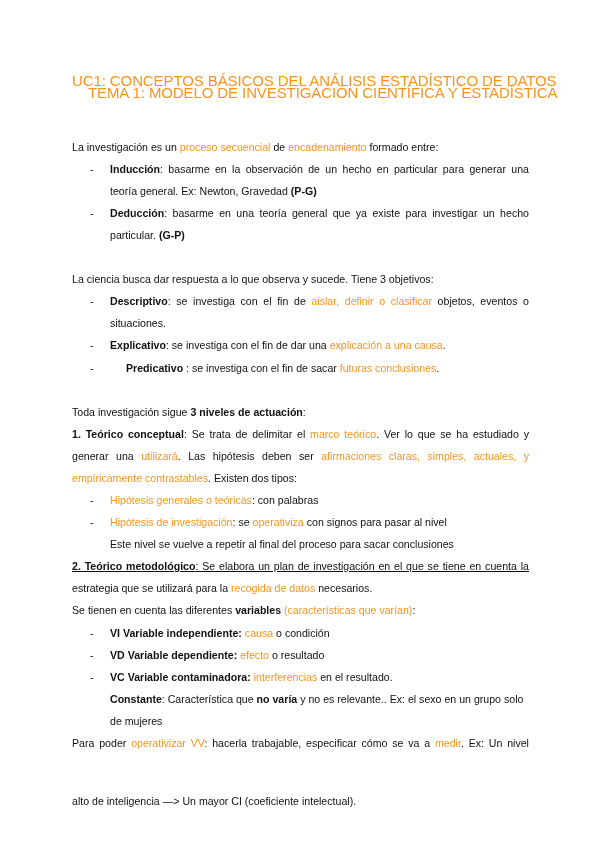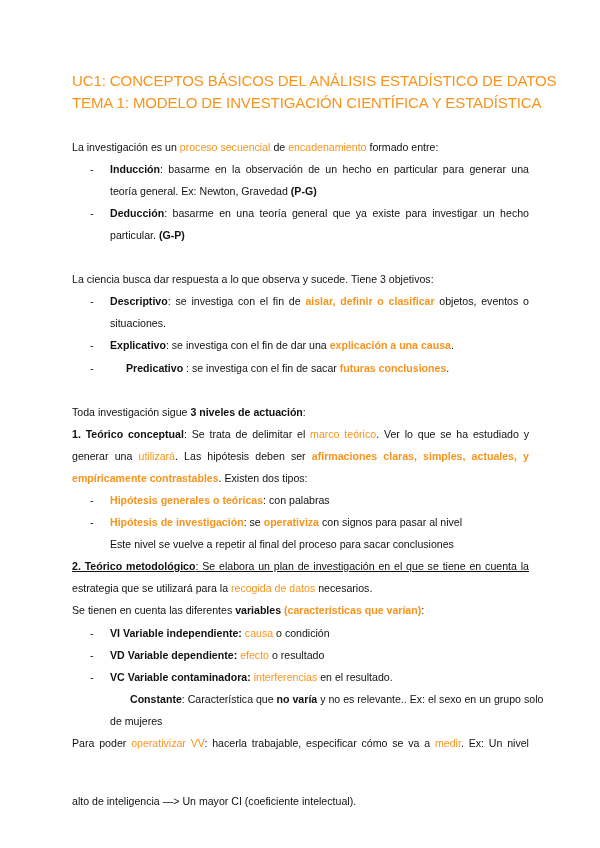--- a/index.html
+++ b/index.html
@@ -6,34 +6,34 @@
     body {
       width: 600px; height: 848px; position: relative; overflow: hidden;
       font-family: "Liberation Sans", sans-serif;
       font-size: 10.6px; color: #111111;
     }
     .page { position: absolute; left: 72px; top: 0; width: 457px; }
     .line { position: absolute; left: 0; white-space: nowrap; line-height: 14px; }
     .just { text-align: justify; text-align-last: justify; white-space: normal; }
     .title { color: #f7941d; font-weight: normal; font-size: 15px; letter-spacing: -0.1px; }
     .hl { color: #f7941d; }
-    .hlb { color: #f7941d; font-weight: bold; margin-top: 48px; }
+    .hlb { color: #f7941d; font-weight: normal; margin-top: 48px; }
     .b { font-weight: bold; }
     .dash { position: absolute; left: 18px; }
     .ind { left: 38px; }
     .indw { width: 419px; }
     .full { width: 457px; }
   </style>
 </head>
 <body>
 
 <div class="page">
 
   <div class="line title" style="top:74px;">UC1: CONCEPTOS BÁSICOS DEL ANÁLISIS ESTADÍSTICO DE DATOS</div>
-  <div class="line title" style="top:96px;">TEMA 1: MODELO DE INVESTIGACIÓN CIENTÍFICA Y ESTADÍSTICA</div>
+  <div class="line title" style="top:86px;margin-left:16px;">TEMA 1: MODELO DE INVESTIGACIÓN CIENTÍFICA Y ESTADÍSTICA</div>
 
   <div class="line" style="top:140px;">
     <span>La investigación es un </span><span class="hl">proceso secuencial</span><span> de </span><span class="hl">encadenamiento</span><span> formado entre:</span>
   </div>
 
   <div>
     <span class="line dash" style="top:162px;">-</span>
     <div class="line ind indw just" style="top:162px;"><span class="b">Inducción</span><span>: basarme en la observación de un hecho en particular para generar una</span></div>
     <div class="line ind" style="top:184px;"><span>teoría general. Ex: Newton, Gravedad </span><span class="b">(P-G)</span></div>
   </div>
@@ -94,21 +94,21 @@
     <div>
       <span class="line dash" style="top:648px;">-</span>
       <div class="line ind" style="top:648px;"><span class="b">VD Variable dependiente:</span> <span class="hl">efecto</span><span> o resultado</span></div>
     </div>
     <div>
       <span class="line dash" style="top:670px;">-</span>
       <div class="line ind" style="top:670px;"><span class="b">VC Variable contaminadora:</span> <span class="hl">interferencias</span><span> en el resultado.</span></div>
     </div>
 
     <div>
-      <div class="line ind" style="top:692px;margin-left:20px;"><span class="b">Constante</span><span>: Característica que </span><span class="b">no varía</span><span> y no es relevante.. Ex: el sexo en un grupo solo</span></div>
+      <div class="line ind" style="top:692px;"><span class="b">Constante</span><span>: Característica que </span><span class="b">no varía</span><span> y no es relevante.. Ex: el sexo en un grupo solo</span></div>
       <div class="line ind" style="top:714px;">de mujeres</div>
     </div>
 
     <div>
       <div class="line full just" style="top:736px;"><span>Para poder </span><span class="hl">operativizar VV</span><span>: hacerla trabajable, especificar cómo se va a </span><span class="hl">medir</span><span>. Ex: Un nivel</span></div>
       <div class="line" style="top:794px;">alto de inteligencia —&gt; Un mayor CI (coeficiente intelectual).</div>
     </div>
   </div>
 
 </div>

